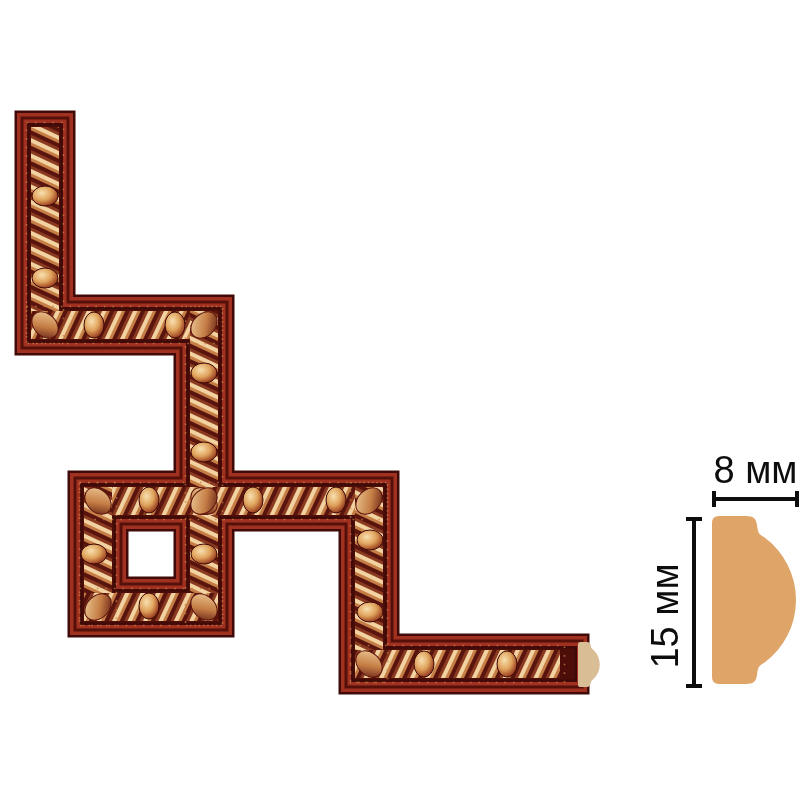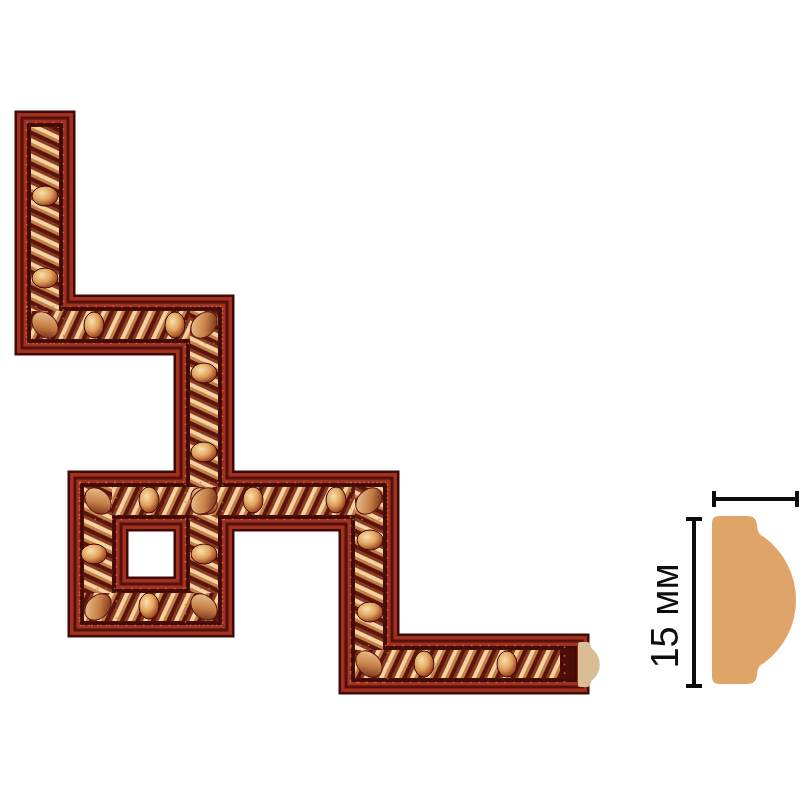--- a/index.html
+++ b/index.html
@@ -178,20 +178,21 @@
     </g>
 
     <g transform="translate(712,516)">
       <path class="profile" d="M7,0 L34,0 C42,0 44,3 45,9 C46,16 46,18 52,21
            A78,78 0 0 1 52,147
            C46,150 46,152 45,159 C44,165 42,168 34,168 L7,168
            Q0,168 0,161 L0,7 Q0,0 7,0 Z"></path>
     </g>
   </svg>
 
+  <div class="dim-label" id="width-label">8 мм</div>
 
   <div class="dim" id="width-dim">
     <div class="tick left"></div>
     <div class="line"></div>
     <div class="tick right"></div>
   </div>
 
   <div class="dim" id="height-dim">
     <div class="tick top"></div>
     <div class="line"></div>

